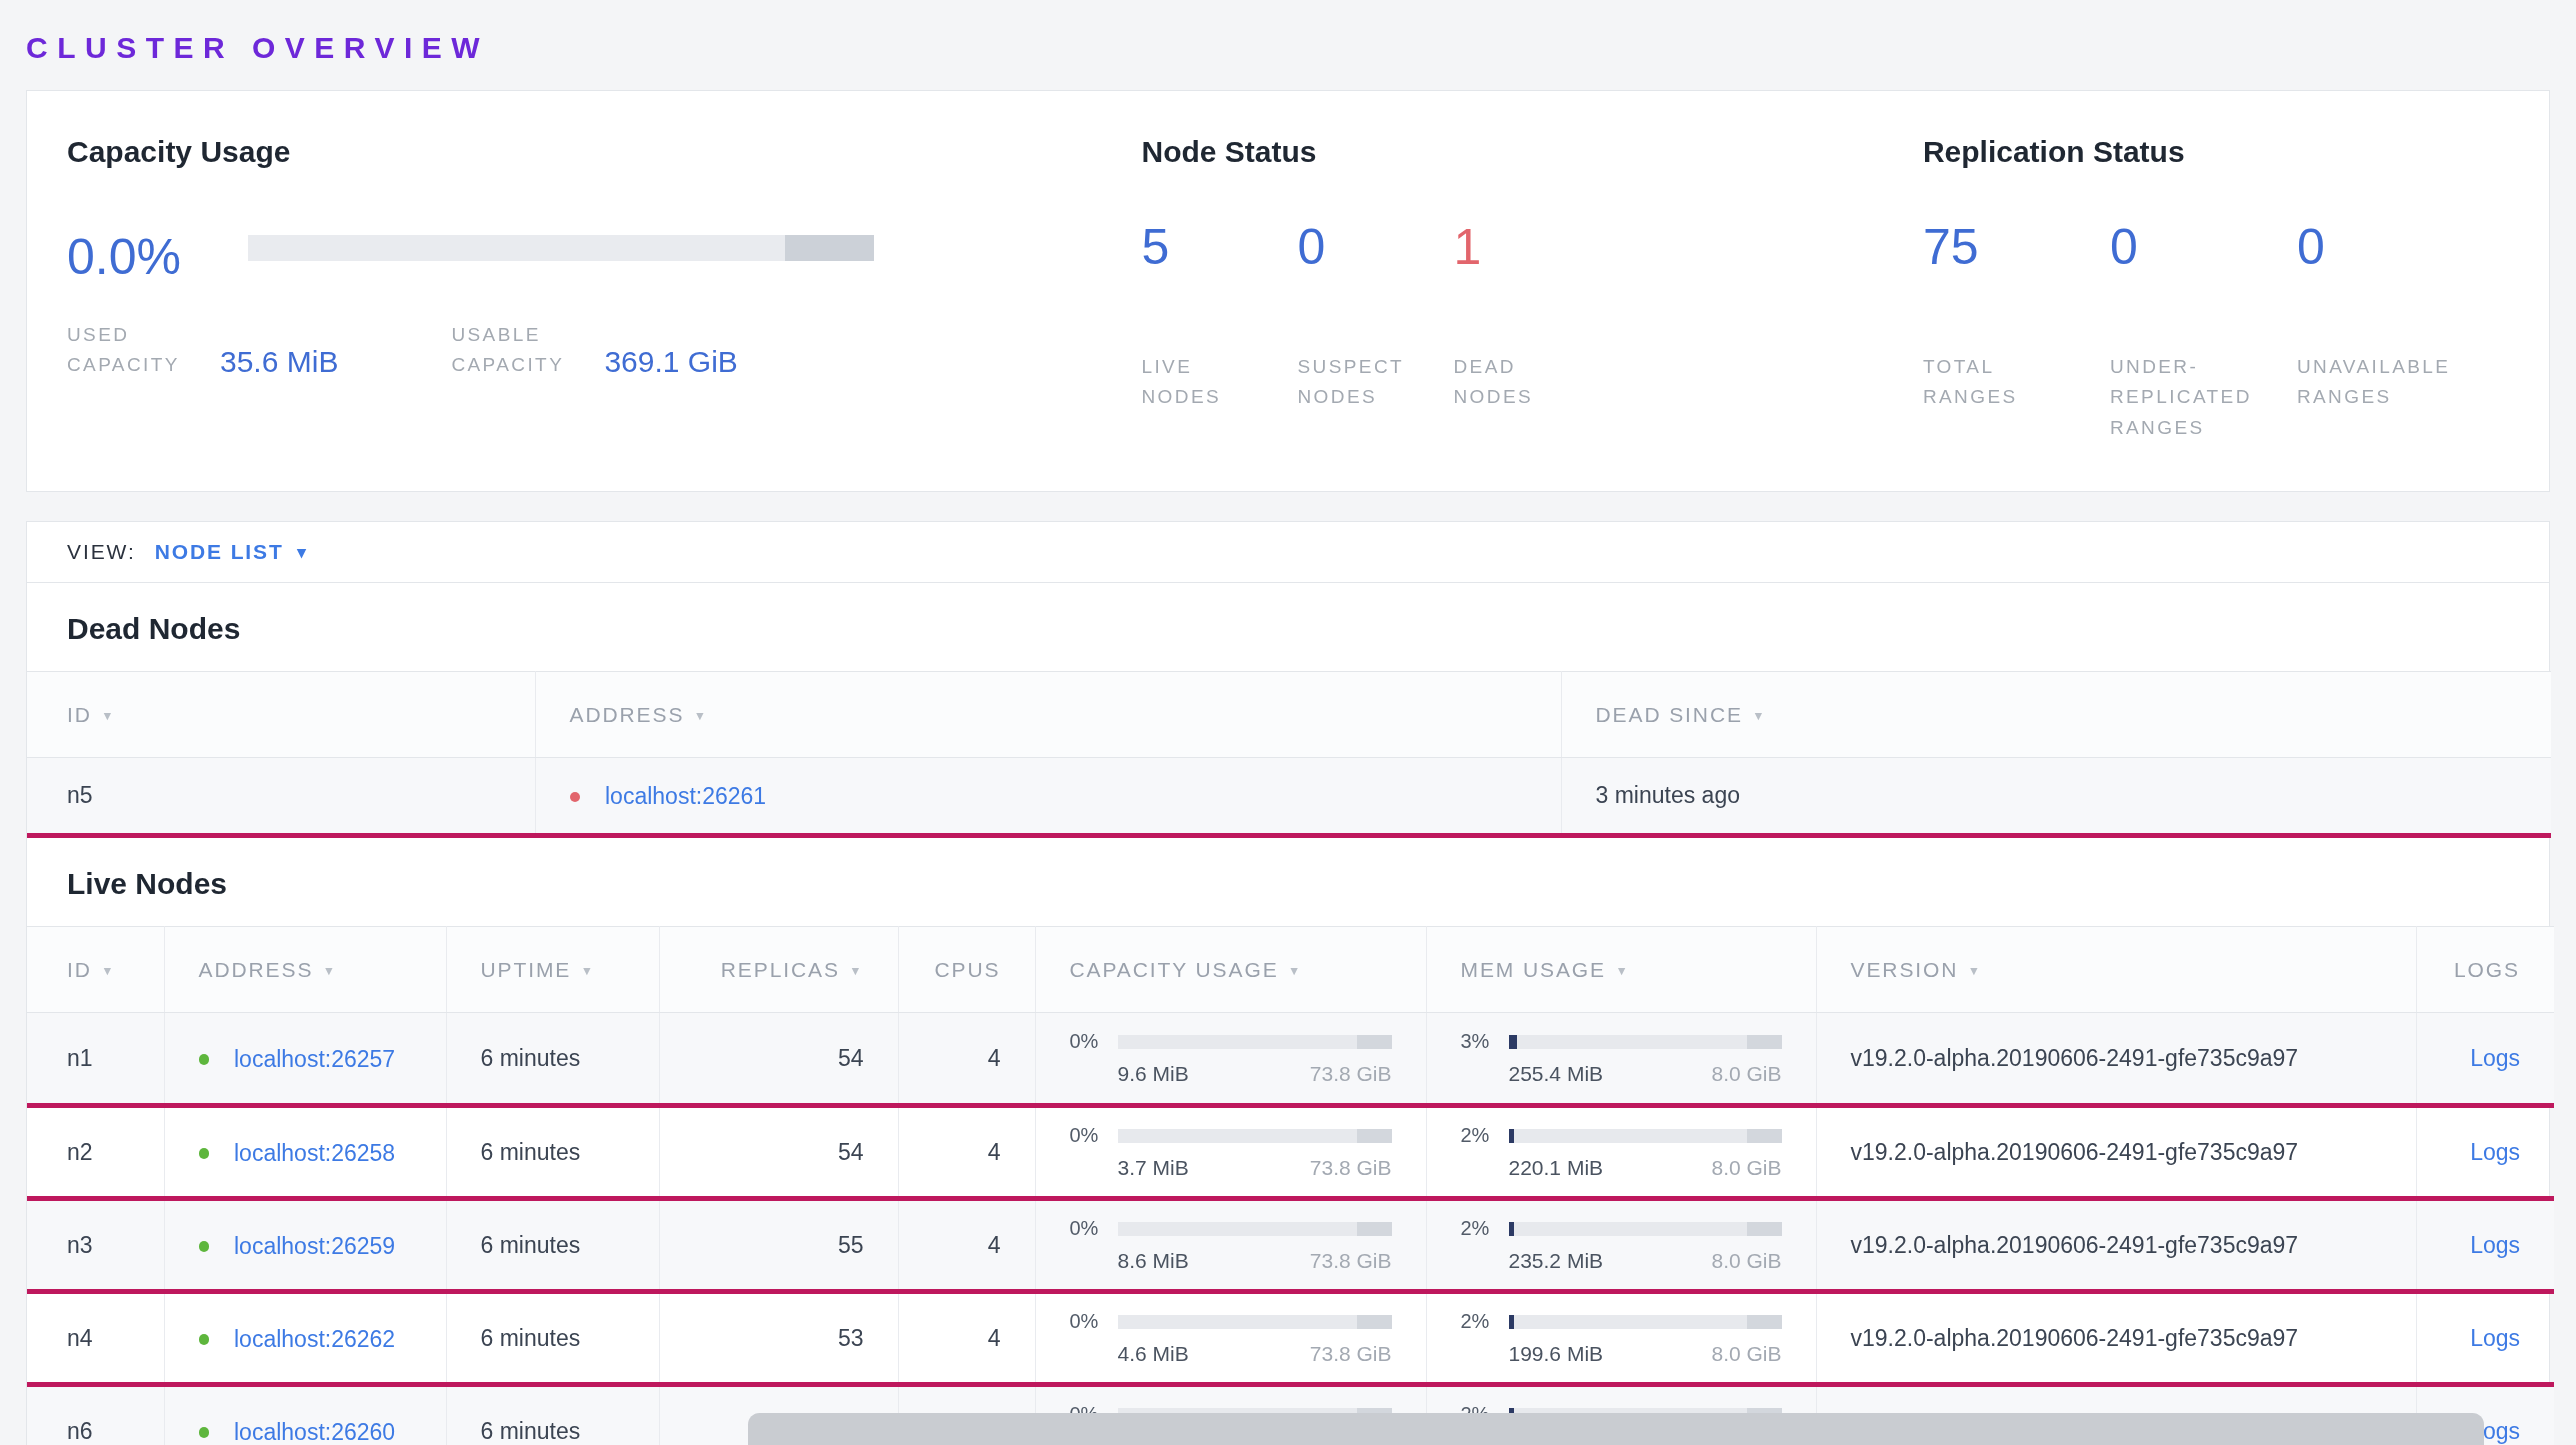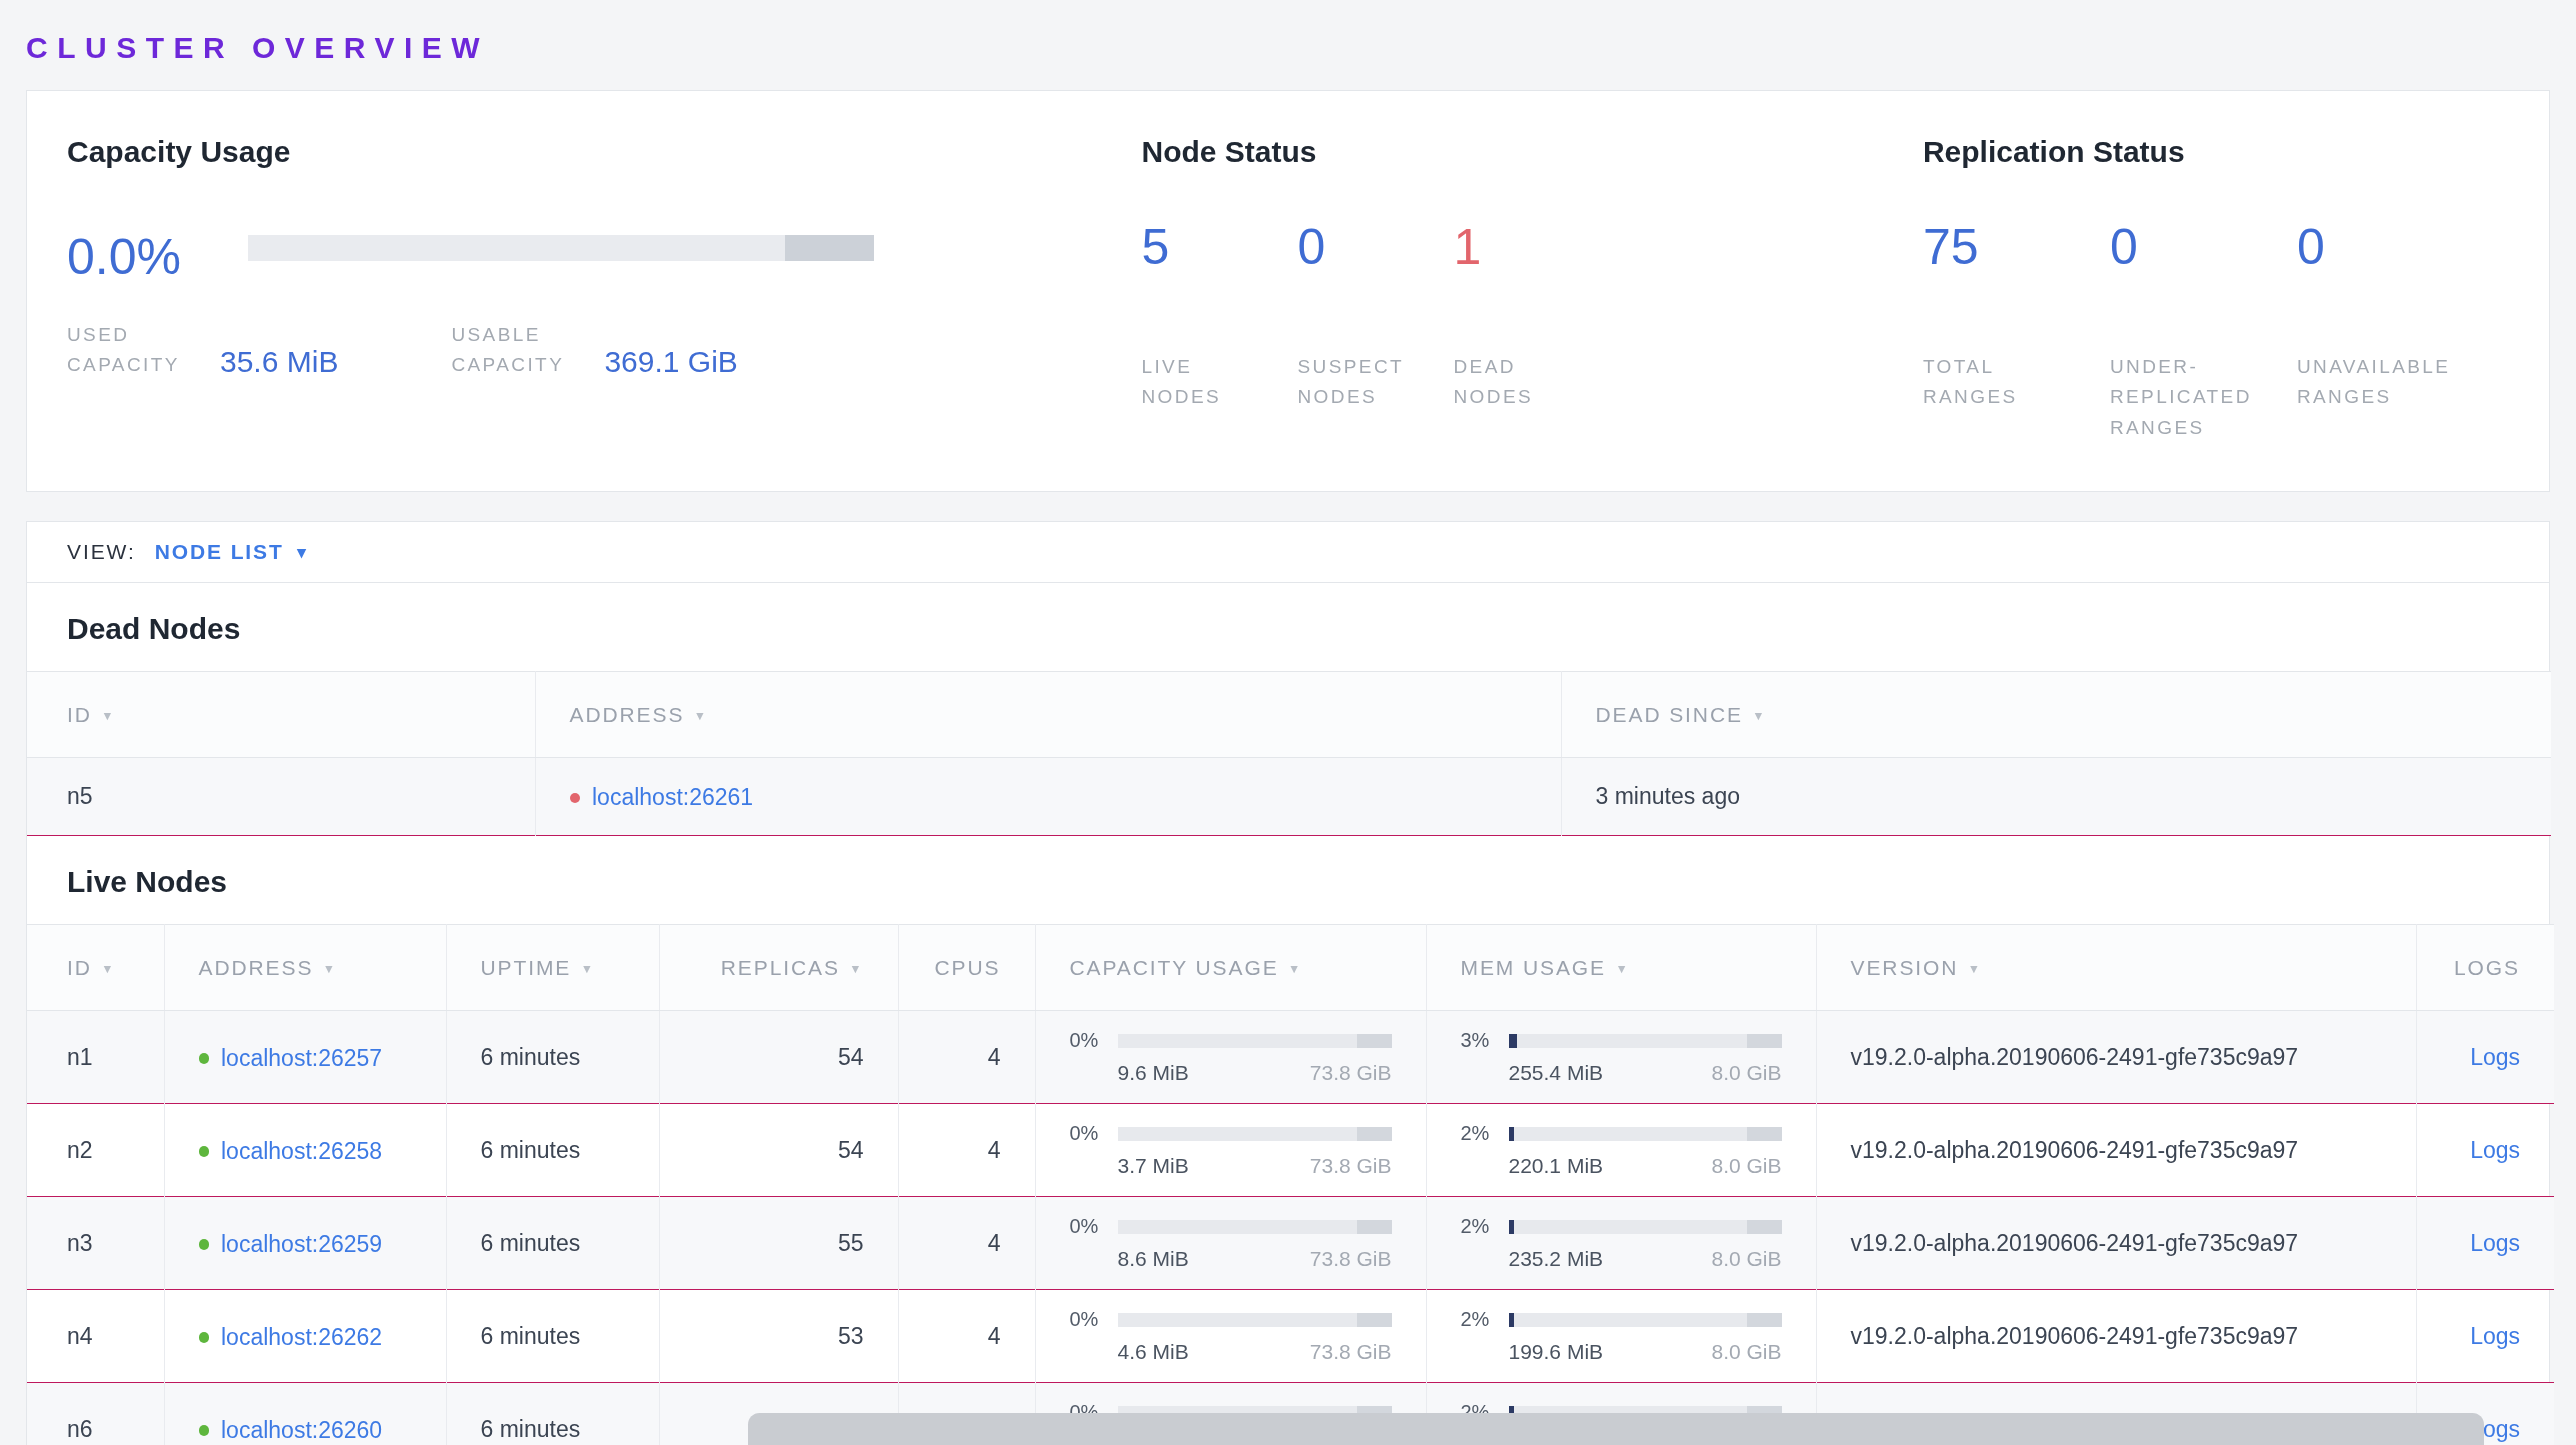--- a/index.html
+++ b/index.html
@@ -64,28 +64,28 @@
   .data-table th {
     height: 86px; font-size: 21px; font-weight: 500; letter-spacing: 1.9px;
     color: #9aa1ac; background: #fbfcfd;
     border-top: 1px solid #e3e6ea; border-bottom: 1px solid #e3e6ea;
     text-align: left; padding: 0 34px; white-space: nowrap;
   }
   .data-table td { font-size: 23px; color: #3b4452; padding: 0 34px; }
   #dead-table td { height: 78px; }
   #live-table td { height: 93px; }
   .data-table th:not(:last-child), .data-table td:not(:last-child) { border-right: 1px solid #e9ebef; }
-  .data-table tbody tr { border-bottom: 1px solid #be185d; }
+  .data-table tbody tr { border-bottom: 5px solid #be185d; }
   .data-table tbody tr:nth-child(odd) { background: #f7f8fa; }
   .data-table th.al-right, .data-table td.al-right { text-align: right; }
   .data-table th:first-child, .data-table td:first-child { padding-left: 40px; }
   .sort-arrow { font-size: 12.4px; color: #b9bfc7; margin-left: 9.5px; vertical-align: 1.9px; }
 
   a.link { color: var(--link-blue, #3d7ae4); text-decoration: none; cursor: pointer; }
-  .addr { display: inline-flex; align-items: center; gap: 12px; }
+  .addr { display: inline-flex; align-items: center; gap: 25px; }
   .dot { width: 10.5px; height: 10.5px; border-radius: 50%; display: inline-block; flex: none; }
   .dot-live { background: var(--live-green, #5eb63d); }
   .dot-dead { background: var(--danger-red, #e2656c); }
 
   .usage { width: 100%; }
   .usage-top { display: flex; align-items: center; }
   .usage-pct { width: 48px; font-size: 20px; color: #525b68; flex: none; }
   .usage-bar { flex: 1; height: 14.3px; background: #e7e9ed; position: relative; }
   .usage-fill { position: absolute; left: 0; top: 0; height: 100%; background: var(--usage-navy, #2c3a64); }
   .usage-endcap { position: absolute; right: 0; top: 0; height: 100%; width: 12.5%; background: #d3d7dd; }

